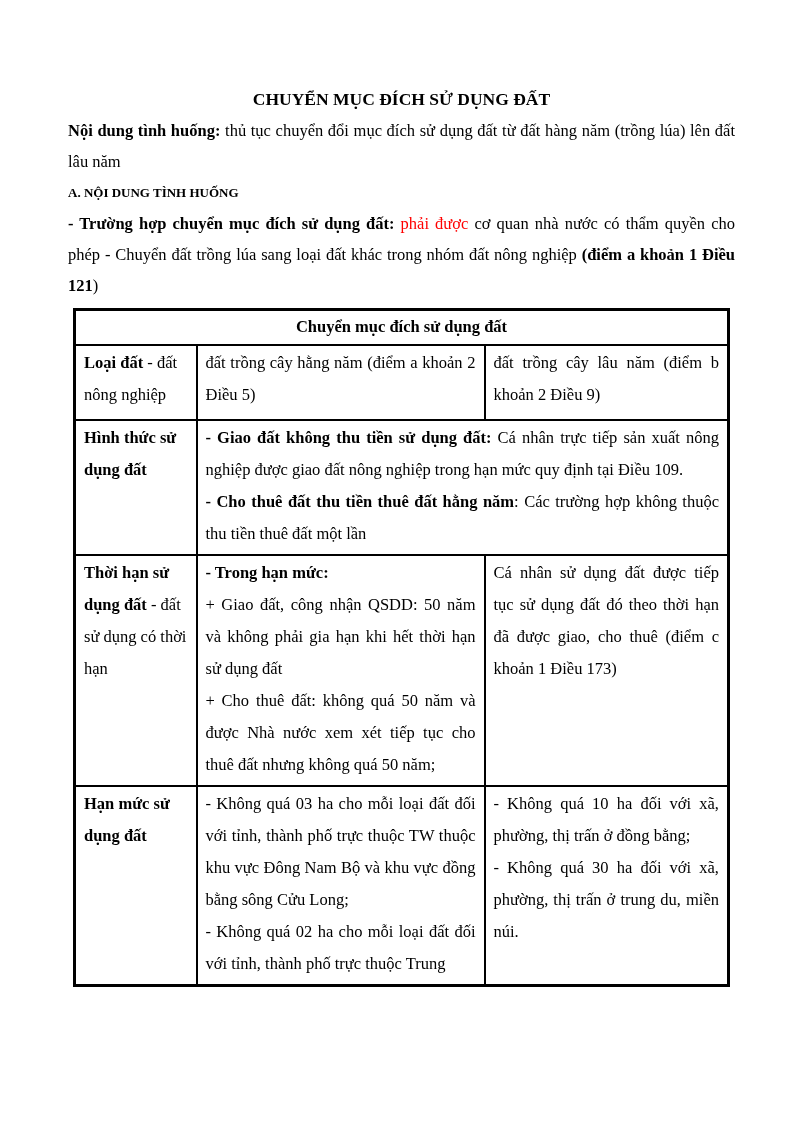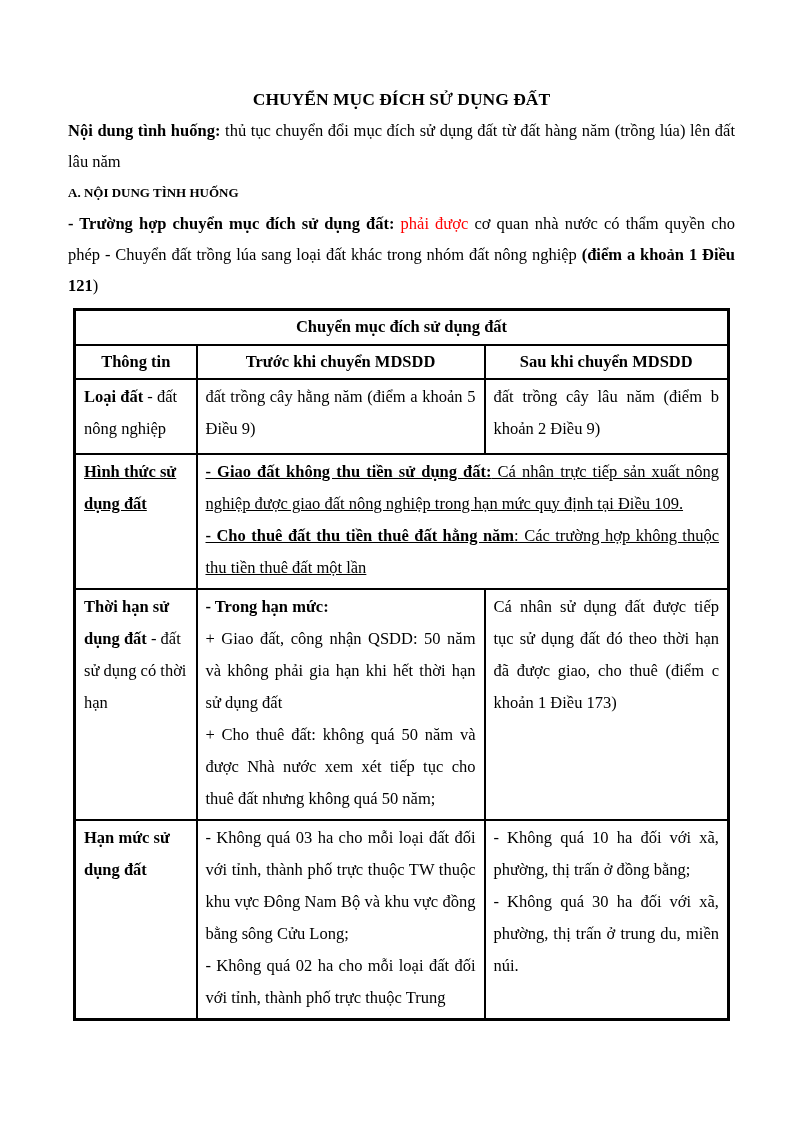--- a/index.html
+++ b/index.html
@@ -29,21 +29,21 @@
   table.landuse td {
     border: 2px solid #000; vertical-align: top;
     padding: 1px 8px 4px 8px; line-height: 32px;
   }
   table.landuse td.hd { text-align: center; font-weight: 700; vertical-align: middle; padding: 0 4px; }
   table.landuse td.just { text-align: justify; }
   table.landuse td div { margin: 0; }
   tr.h-title { height: 35px; }
   tr.h-head  { height: 33px; }
   tr.h-r1 { height: 75px; }
-  tr.h-r2 { height: 133px; text-decoration: underline; }
+  tr.h-r2 { height: 133px; }
   tr.h-r3 { height: 225px; }
   tr.h-r4 { height: 187px; }
 </style>
 </head>
 <body>
 
 <div class="page">
 
   <h1 class="title">CHUYỂN MỤC ĐÍCH SỬ DỤNG ĐẤT</h1>
 
@@ -59,29 +59,24 @@
       <col style="width:122px">
       <col style="width:288px">
       <col style="width:244px">
     </colgroup>
 
     <tbody>
         <tr class="h-title">
       <td colspan="3" class="hd">Chuyển mục đích sử dụng đất</td>
     </tr>
 
-    <tr class="h-head">
-      <td class="hd">Thông tin</td>
-      <td class="hd">Trước khi chuyển MDSDD</td>
-      <td class="hd">Sau khi chuyển MDSDD</td>
-    </tr>
 
     <tr class="h-r1">
       <td><b>Loại đất</b><span> - đất nông nghiệp</span></td>
-      <td class="just">đất trồng cây hằng năm (điểm a khoản 5 Điều 9)</td>
+      <td class="just">đất trồng cây hằng năm (điểm a khoản 2 Điều 5)</td>
       <td class="just">đất trồng cây lâu năm (điểm b khoản 2 Điều 9)</td>
     </tr>
 
     <tr class="h-r2">
       <td><b>Hình thức sử dụng đất</b></td>
       <td colspan="2" class="just">
         <div><b>- Giao đất không thu tiền sử dụng đất:</b><span> Cá nhân trực tiếp sản xuất nông nghiệp được giao đất nông nghiệp trong hạn mức quy định tại Điều 109.</span></div>
         <div><b>- Cho thuê đất thu tiền thuê đất hằng năm</b><span>: Các trường hợp không thuộc thu tiền thuê đất một lần</span></div>
       </td>
     </tr>

